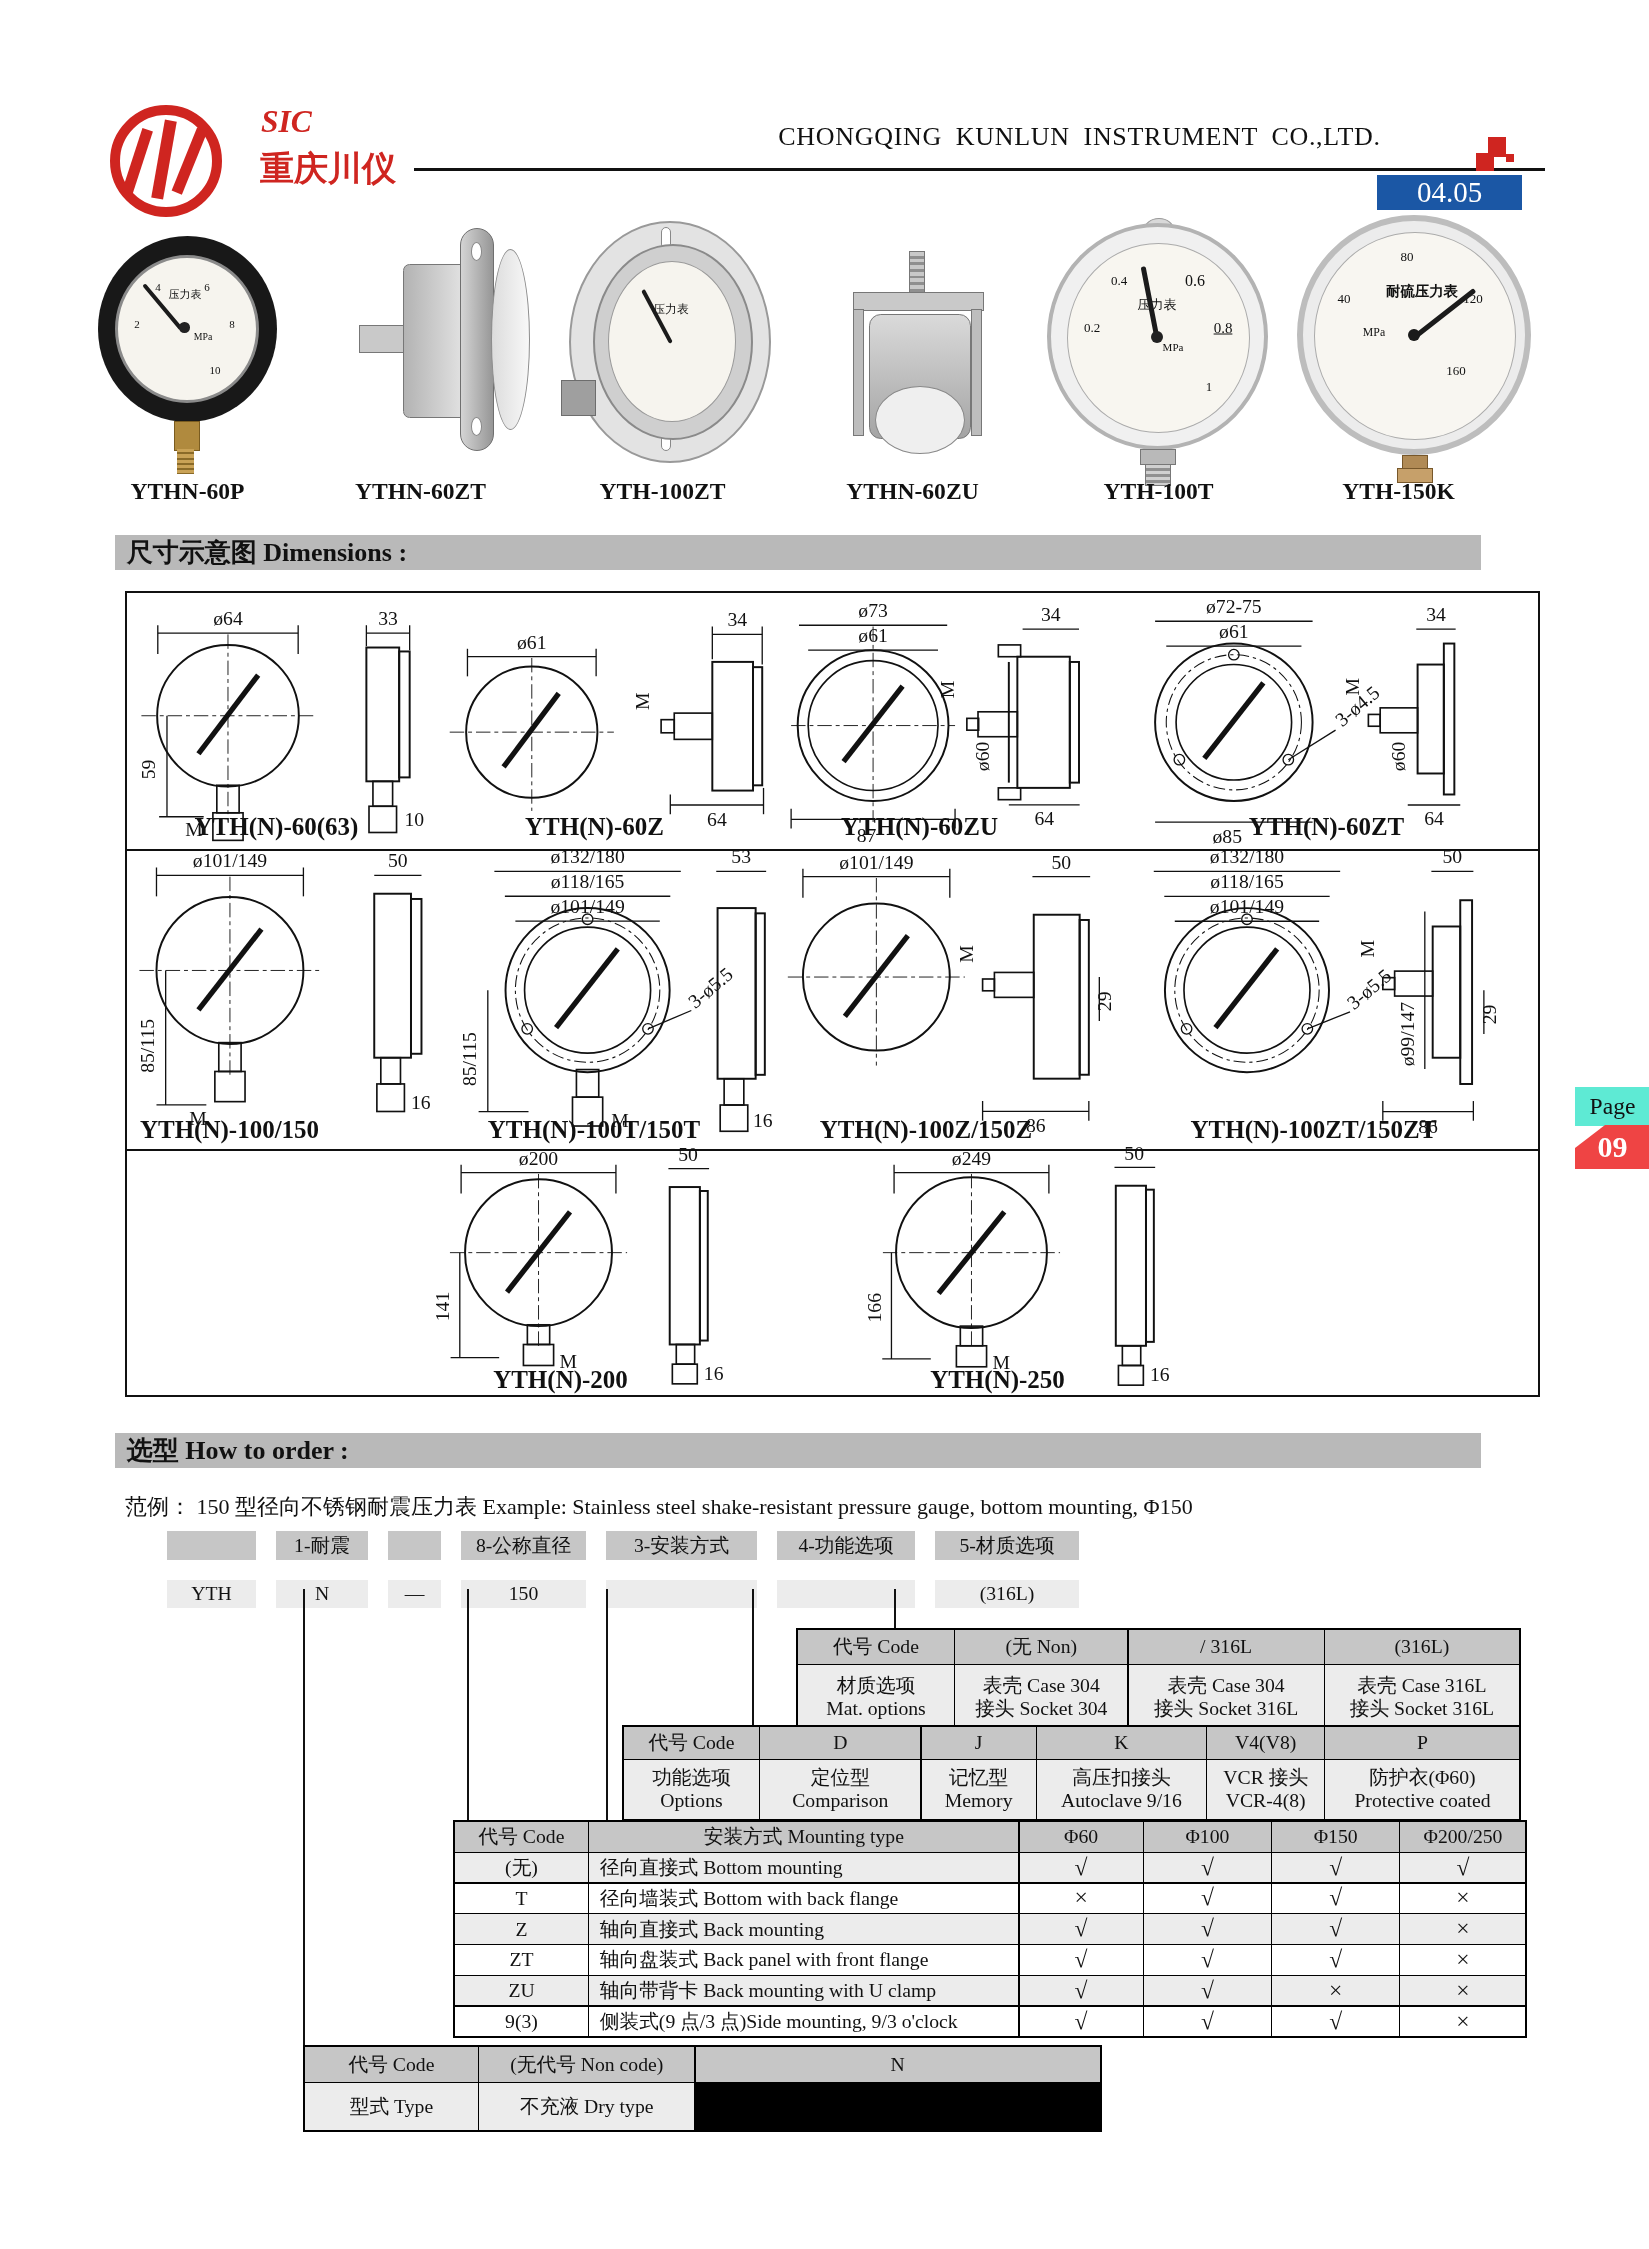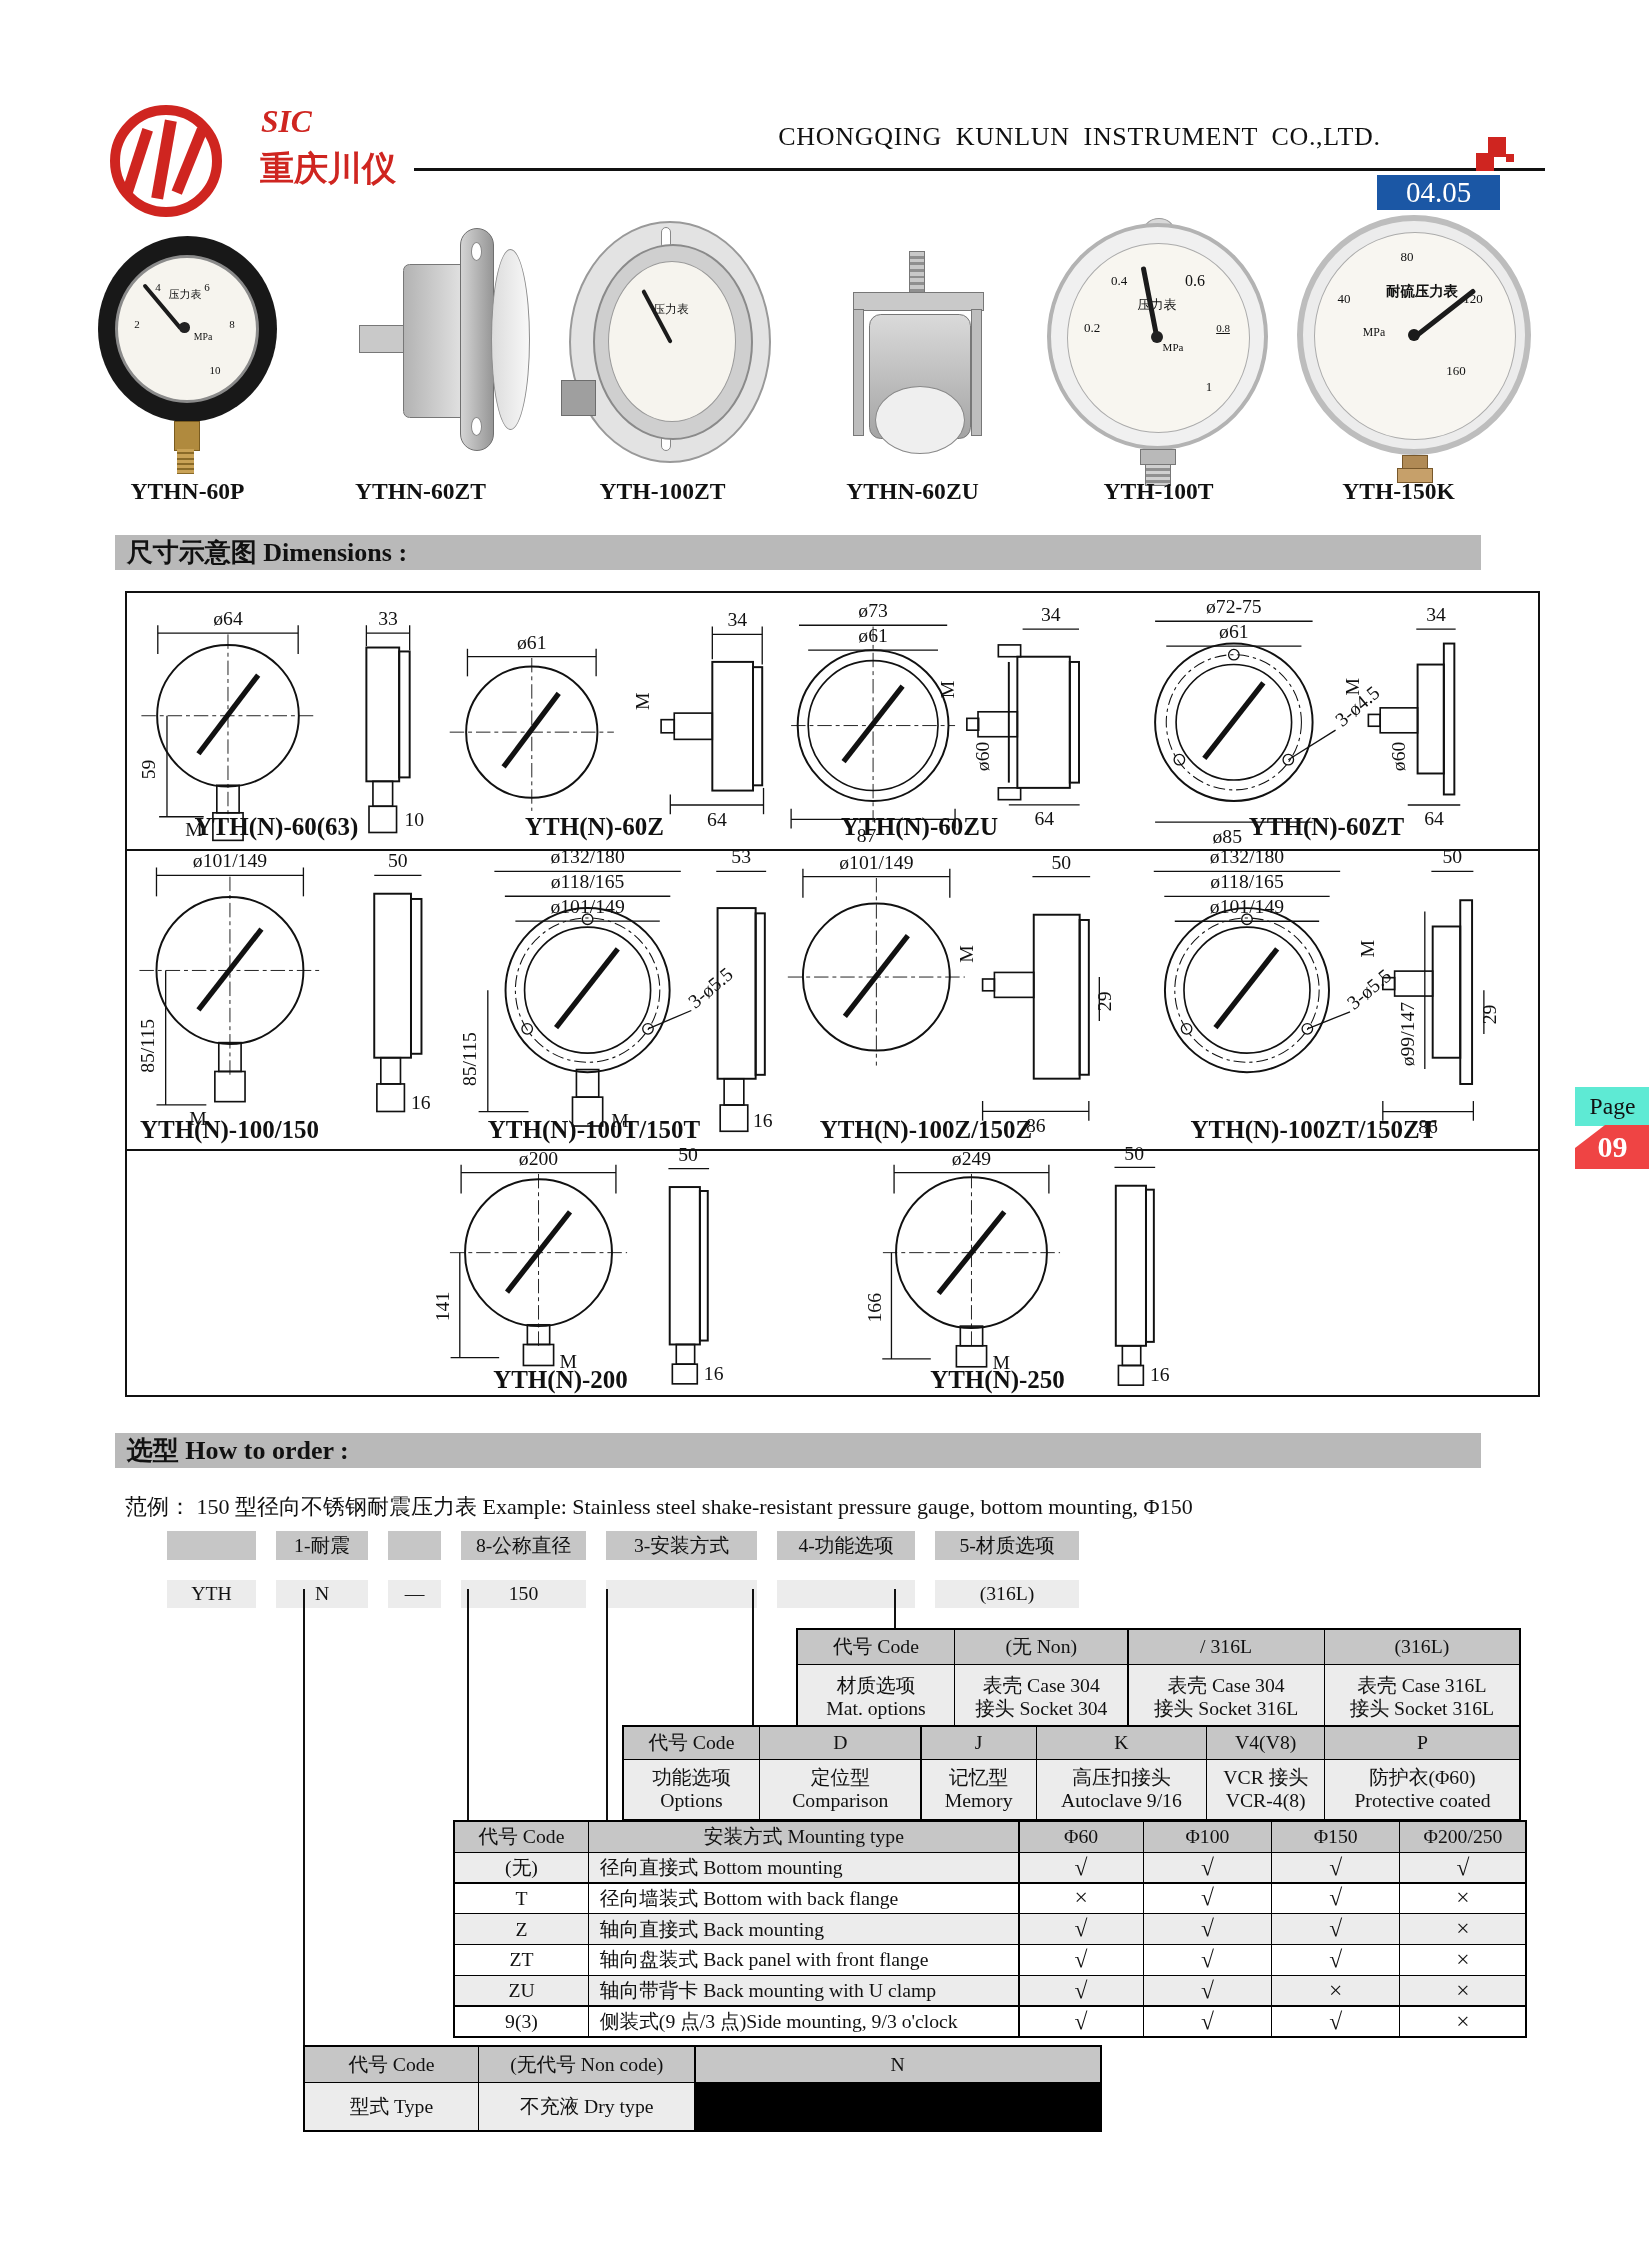--- a/index.html
+++ b/index.html
@@ -40,21 +40,21 @@
 </div>
 <div class="abs" style="left:261px;top:104px;font-size:31.5px;font-weight:bold;font-style:italic;color:#cf2520;">SIC</div>
 <div class="abs" style="left:260px;top:146px;font-size:34px;font-weight:bold;color:#cf2520;font-family:'Liberation Sans',sans-serif;">重庆川仪</div>
 <div class="abs" style="left:643px;top:122px;width:873px;text-align:center;font-size:26px;letter-spacing:0.7px;word-spacing:6.6px;">CHONGQING  KUNLUN  INSTRUMENT  CO.,LTD.</div>
 <div class="rule" style="left:414px;top:168px;width:1131px;height:3.3px;"></div>
 <div class="abs" style="left:1476px;top:137px;width:39px;height:37px;">
   <div class="abs" style="left:11.8px;top:0;width:18.4px;height:19.7px;background:#cf2520;"></div>
   <div class="abs" style="left:0;top:15.8px;width:18.4px;height:18.4px;background:#cf2520;"></div>
   <div class="abs" style="left:30px;top:17px;width:7.9px;height:7.9px;background:#cf2520;"></div>
 </div>
-<div class="abs" style="left:1377px;top:175px;width:123px;height:35px;background:#1b57a5;color:#fff;font-size:29px;
+<div class="abs" style="left:1377px;top:175px;width:145px;height:35px;background:#1b57a5;color:#fff;font-size:29px;
             display:flex;align-items:center;justify-content:center;">04.05</div>
 
 <div class="abs" style="left:98px;top:231px;width:197px;height:243px;">
   <div class="abs" style="left:0;top:5.3px;width:179px;height:186px;background:#181818;border-radius:50%;"></div>
   <div class="abs" style="left:17px;top:23.6px;width:138px;height:142px;background:#f6f4ee;border-radius:50%;border:3.3px solid #8a8a8a;"></div>
   <div class="gauge-text" style="left:87px;top:63px;font-size:11px;">压力表</div>
   <div class="gauge-text" style="left:60px;top:56px;font-size:11px;">4</div>
   <div class="gauge-text" style="left:109px;top:56px;font-size:11px;">6</div>
   <div class="gauge-text" style="left:39px;top:93px;font-size:11px;">2</div>
   <div class="gauge-text" style="left:134px;top:93px;font-size:11px;">8</div>
@@ -96,21 +96,21 @@
 </div>
 
 <div class="abs" style="left:1047px;top:218px;width:227px;height:266px;">
   <div class="abs" style="left:97px;top:0;width:27.6px;height:22px;background:#d9d9d9;border:1.3px solid #999;border-radius:50%;"></div>
   <div class="abs" style="left:97px;top:211px;width:27.6px;height:22px;background:#d9d9d9;border:1.3px solid #999;border-radius:50%;"></div>
   <div class="abs" style="left:0;top:5.3px;width:221px;height:227px;background:#f0f0f0;border:4.6px solid #b3b3b3;border-radius:50%;box-sizing:border-box;"></div>
   <div class="abs" style="left:19.7px;top:25px;width:181px;height:188px;background:#f8f6f0;border:1.3px solid #ababab;border-radius:50%;"></div>
   <div class="gauge-text" style="left:72px;top:63px;font-size:13px;">0.4</div>
   <div class="gauge-text" style="left:148px;top:63px;font-size:16px;">0.6</div>
   <div class="gauge-text" style="left:45px;top:110px;font-size:13px;">0.2</div>
-  <div class="gauge-text" style="left:176px;top:110px;font-size:11px;text-decoration:underline;">0.8</div>
+  <div class="gauge-text" style="left:176px;top:110px;font-size:15px;text-decoration:underline;">0.8</div>
   <div class="gauge-text" style="left:162px;top:169px;font-size:13px;">1</div>
   <div class="gauge-text" style="left:110px;top:87px;font-size:13px;">压力表</div>
   <div class="gauge-text" style="left:126px;top:129px;font-size:11px;">MPa</div>
   <div class="needle" style="left:110px;top:119px;width:74px;height:4.6px;transform:rotate(-101deg);"></div>
   <div class="abs" style="left:104px;top:113px;width:11.8px;height:11.8px;background:#222;border-radius:50%;"></div>
   <div class="abs" style="left:93px;top:231px;width:34px;height:14.4px;background:#b9b9b9;border:1.3px solid #777;"></div>
   <div class="abs" style="left:98px;top:246px;width:23.6px;height:19.7px;background:repeating-linear-gradient(#d0d0d0 0 3.3px,#909090 3.3px 5.9px);border:1.3px solid #777;"></div>
 </div>
 
 <div class="abs" style="left:1297px;top:215px;width:240px;height:266px;">

